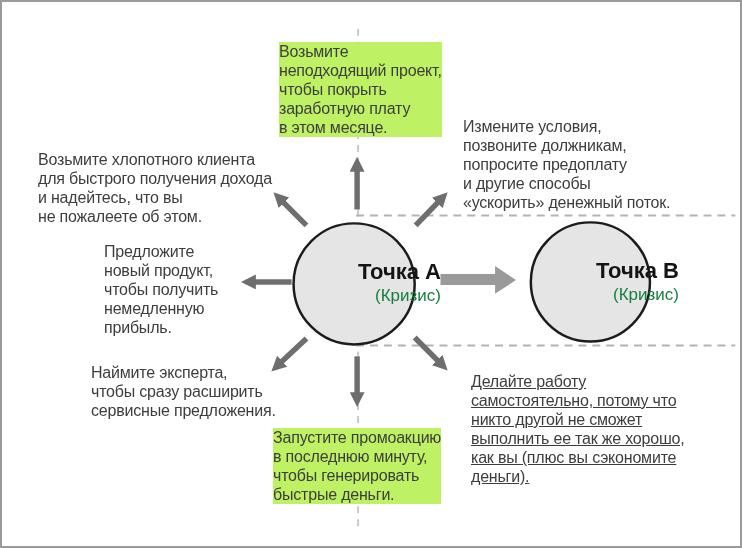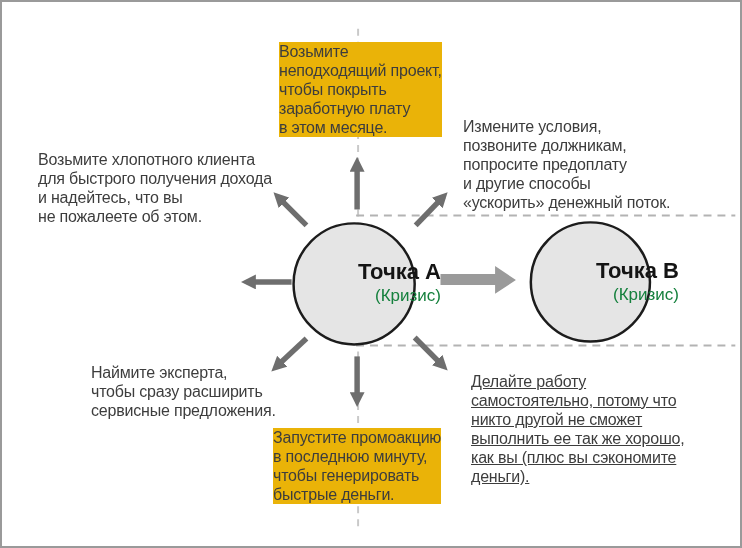--- a/index.html
+++ b/index.html
@@ -14,21 +14,21 @@
   }
   svg.layer { position:absolute; left:0; top:0; width:100%; height:100%; }
   .callout {
     position:absolute;
     white-space:pre-line;
     font-size:16px;
     line-height:19px;
     color:#3d3d3d;
     letter-spacing:-0.2px;
   }
-  .callout.on-axis { background:#eab308; }
+  .callout.on-axis { background:#bef264; }
   .node-label {
     position:absolute;
     width:170px;
     text-align:right;
     pointer-events:none;
   }
   .node-title {
     font-size:22px;
     font-weight:bold;
     color:#141414;
@@ -86,20 +86,25 @@
 в этом месяце.</div>
   <div class="callout" style="left:461px; top:115px;">Измените условия,
 позвоните должникам,
 попросите предоплату
 и другие способы
 «ускорить» денежный поток.</div>
   <div class="callout" style="left:36px; top:148px;">Возьмите хлопотного клиента
 для быстрого получения дохода
 и надейтесь, что вы
 не пожалеете об этом.</div>
+  <div class="callout" style="left:102px; top:240px;">Предложите
+новый продукт,
+чтобы получить
+немедленную
+прибыль.</div>
   <div class="callout" style="left:89px; top:361px;">Наймите эксперта,
 чтобы сразу расширить
 сервисные предложения.</div>
   <div class="callout on-axis" style="left:271px; top:426px;">Запустите промоакцию
 в последнюю минуту,
 чтобы генерировать
 быстрые деньги.</div>
   <div class="callout" style="left:469px; top:370px;text-decoration:underline;">Делайте работу
 самостоятельно, потому что
 никто другой не сможет

